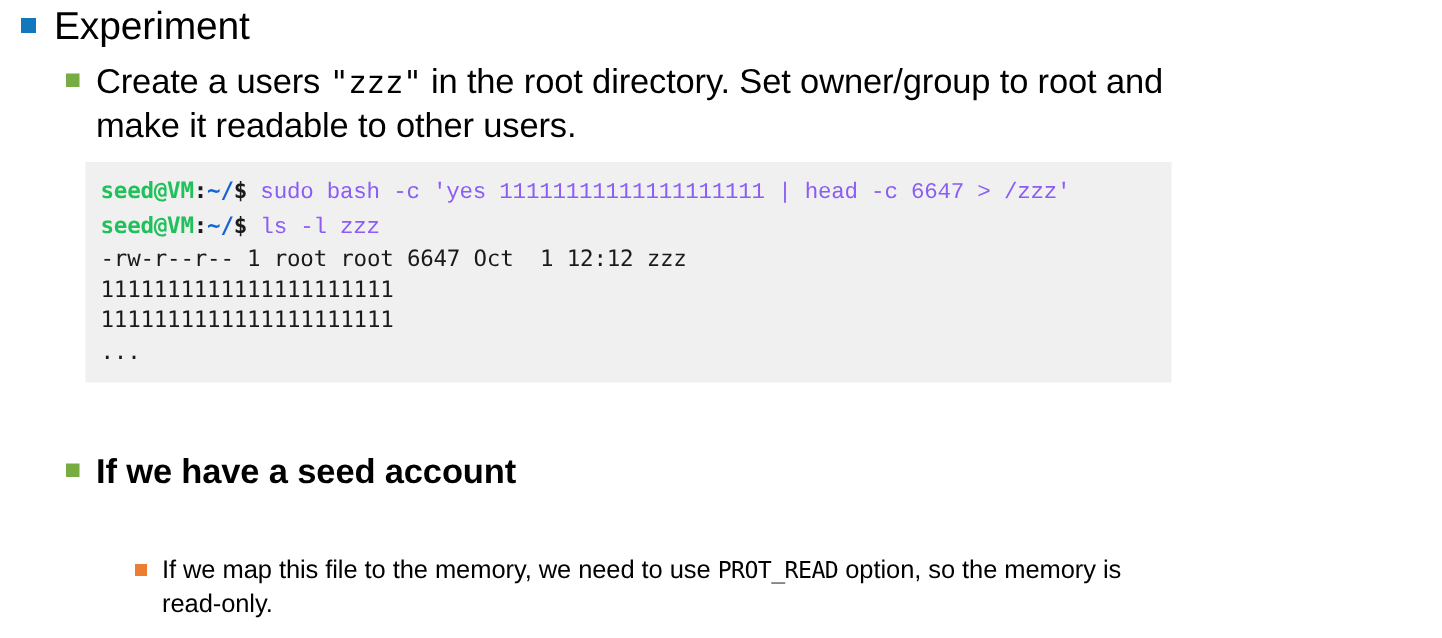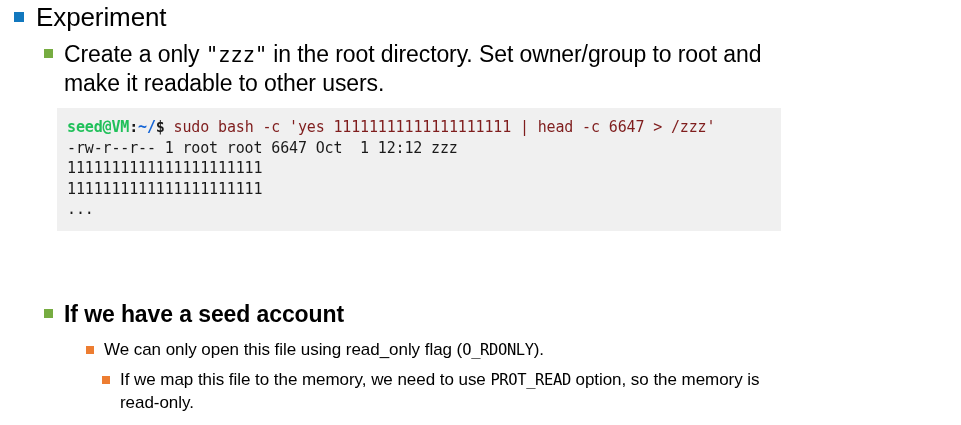--- a/index.html
+++ b/index.html
@@ -103,61 +103,58 @@
     line-height: 20.5px;
     white-space: pre;
     padding-left: 10px;
     color: #1a1a1a;
     letter-spacing: -0.15px;
   }
   .c-user  { color: #20c05a; font-weight: bold; text-align: right; }
   .c-colon { color: #1a1a1a; font-weight: bold; }
   .c-path  { color: #1464d6; font-weight: bold; }
   .c-dollar{ color: #1a1a1a; font-weight: bold; }
-  .c-cmd   { color: #7f1d1d; }
+  .c-cmd   { color: #8b5cf6; font-family: Liberation Mono, monospace; }
   .c-out   { color: #1a1a1a; }
 
   
   #r-exp      { position: absolute; left: 0;  top: 2px;   }
   #r-create   { position: absolute; left: 0;  top: 40px;  }
   #r-seed     { position: absolute; left: 0;  top: 300px; font-weight: bold; }
   #r-readonly { position: absolute; left: 0;  top: 339px; }
-  #r-mmap     { position: absolute; left: 16px;  top: 369px; }
+  #r-mmap     { position: absolute; left: 4px;  top: 369px; }
 </style>
 </head>
 <body>
 
 <div class="slide">
 
   <div class="row" id="r-exp">
     <span class="marker lvl1"></span>
     <span class="txt lvl1-text">Experiment</span>
   </div>
 
   <div class="row" id="r-create">
     <span class="marker lvl2"></span>
-    <span class="txt lvl2-text"><span>Create a only </span><span class="mono-inline">"zzz"</span><span> in the root directory. Set owner/group to root and make it readable to other users.</span></span>
+    <span class="txt lvl2-text"><span>Create a users </span><span class="mono-inline">"zzz"</span><span> in the root directory. Set owner/group to root and make it readable to other users.</span></span>
   </div>
 
   <div class="code-block" id="terminal">
       <div class="code-line"><span class="c-user">seed@VM</span><span class="c-colon">:</span><span class="c-path">~/</span><span class="c-dollar">$</span><span class="c-cmd"> sudo bash -c 'yes 11111111111111111111 | head -c 6647 &gt; /zzz'</span></div>
+      <div class="code-line"><span class="c-user">seed@VM</span><span class="c-colon">:</span><span class="c-path">~/</span><span class="c-dollar">$</span><span class="c-cmd"> ls -l zzz</span></div>
       <div class="code-line"><span class="c-out">-rw-r--r-- 1 root root 6647 Oct  1 12:12 zzz</span></div>
       <div class="code-line"><span class="c-out">1111111111111111111111</span></div>
       <div class="code-line"><span class="c-out">1111111111111111111111</span></div>
       <div class="code-line"><span class="c-out">...</span></div>
     </div>
 
   <div class="row" id="r-seed">
     <span class="marker lvl2"></span>
     <span class="txt lvl2-text">If we have a seed account</span>
   </div>
 
-  <div class="row" id="r-readonly">
-    <span class="marker lvl3"></span>
-    <span class="txt lvl3-text"><span>We can only open this file using read_only flag (</span><span class="mono-inline">O_RDONLY</span><span>).</span></span>
-  </div>
 
   <div class="row" id="r-mmap">
     <span class="marker lvl3"></span>
     <span class="txt lvl3-text"><span>If we map this file to the memory, we need to use </span><span class="mono-inline">PROT_READ</span><span> option, so the memory is read-only.</span></span>
   </div>
 
 </div>
 
 </body></html>

